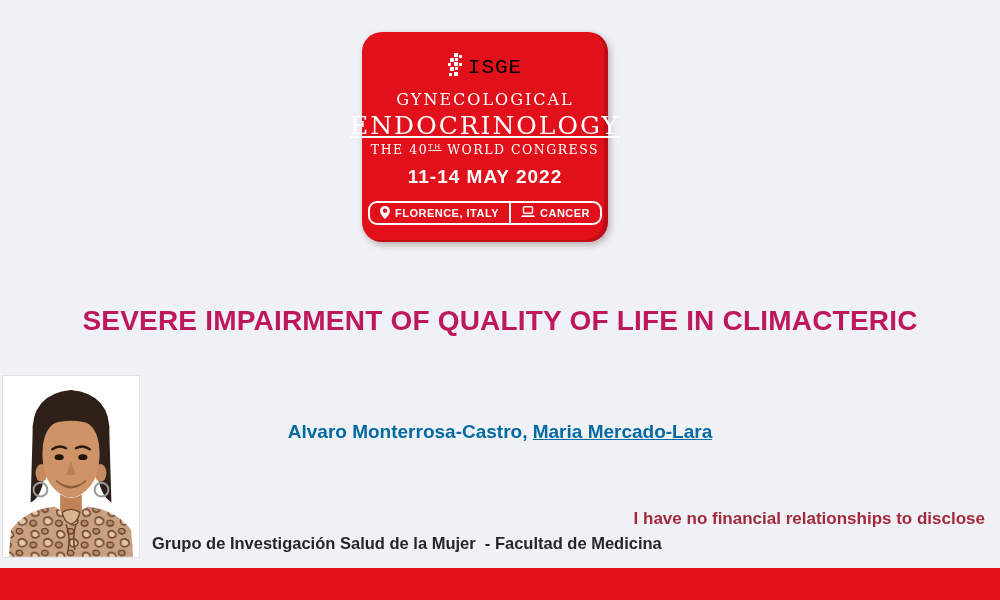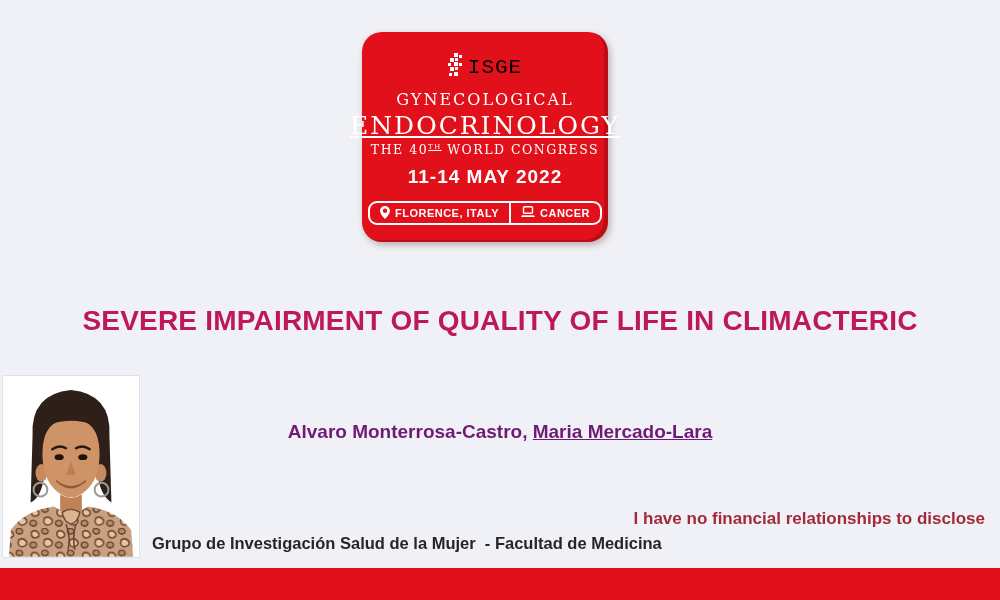--- a/index.html
+++ b/index.html
@@ -77,21 +77,21 @@
     letter-spacing: 0.2px;
     margin-top: 28px;
   }
 
   
   .authors-line {
     position: absolute;
     left: 0; top: 421px; width: 1000px;
     text-align: center;
     font-size: 19px; font-weight: bold;
-    color: #701a75;
+    color: #0369a1;
   }
   .author-underlined { text-decoration: underline; }
 
   
   .presenter-photo {
     position: absolute;
     left: 2px; top: 375px;
     width: 138px; height: 183px;
     background: #ffffff;
     border: 1px solid #e2e2e6;

